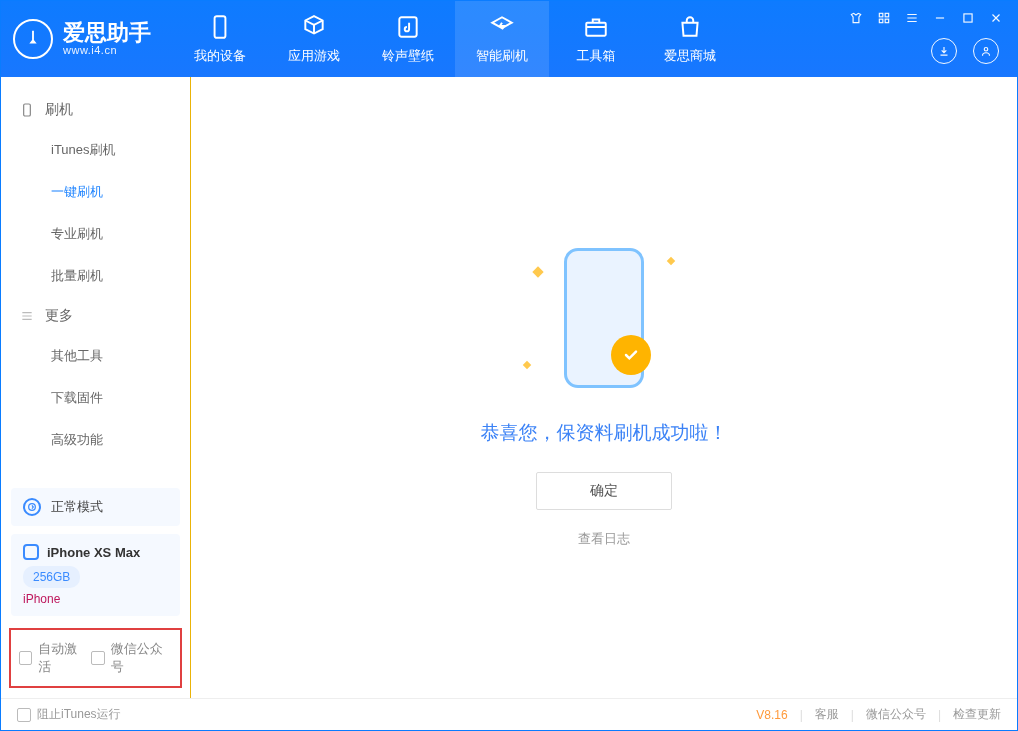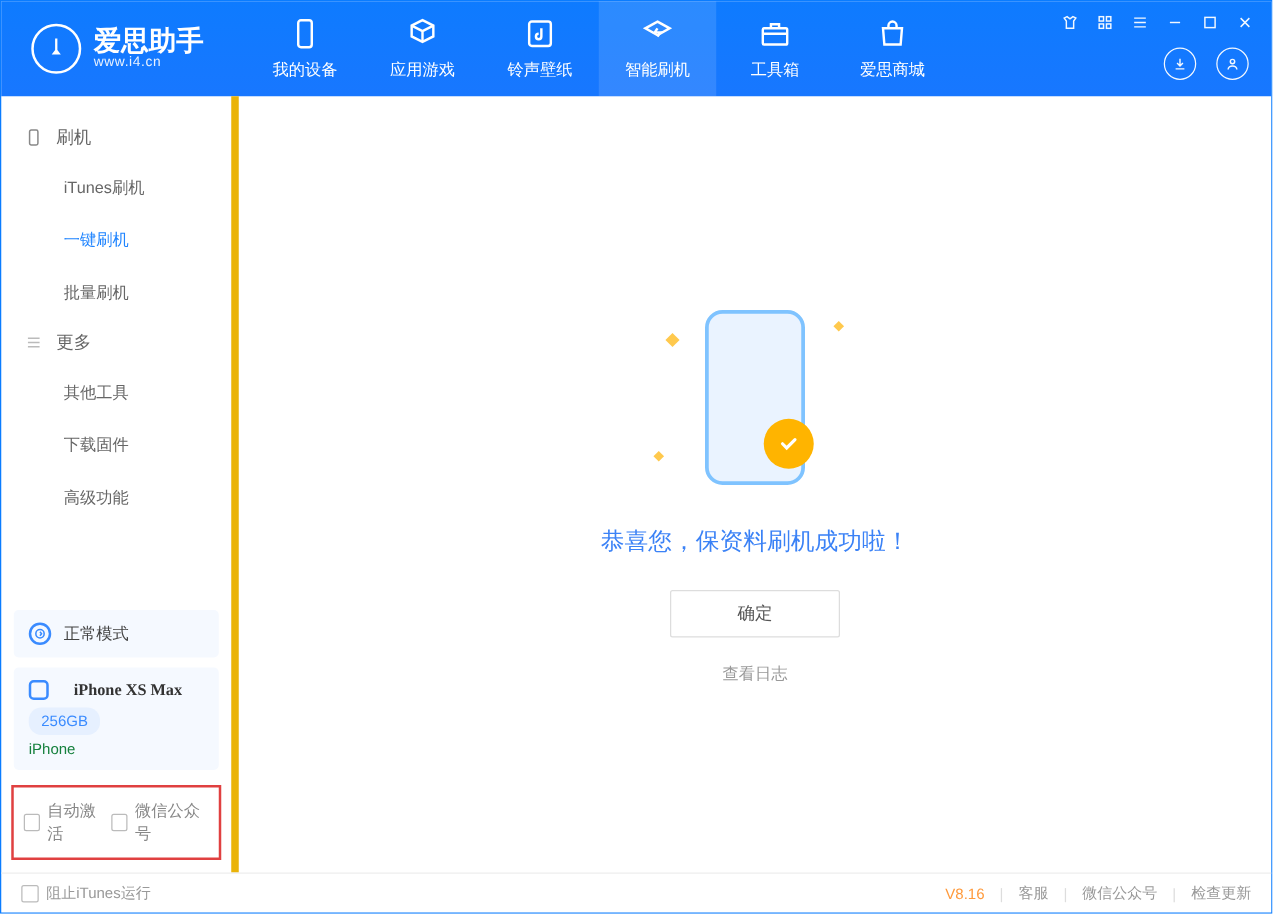--- a/index.html
+++ b/index.html
@@ -1,43 +1,43 @@
 <!DOCTYPE html>
 <html><head>
 <meta charset="utf-8">
 <style>
 * { margin: 0; padding: 0; box-sizing: border-box; }
 body { font-family: "Microsoft YaHei", Arial, sans-serif; background: #fff; }
 .window { width: 1018px; height: 731px; border: 1px solid #0a7cff; display: flex; flex-direction: column; background: #fff; }
 .titlebar { height: 76px; background: linear-gradient(180deg, #0e7bff 0%, #1877ff 100%); display: flex; align-items: stretch; color: #fff; }
-.logo-block { display: flex; align-items: center; padding: 0 24px; gap: 10px; }
+.logo-block { display: flex; align-items: center; padding: 0 12px; gap: 10px; }
 .logo-circle { width: 40px; height: 40px; border: 2.5px solid #fff; border-radius: 50%; display: flex; align-items: center; justify-content: center; }
 .logo-circle svg { width: 22px; height: 22px; }
 .logo-text { font-size: 22px; font-weight: 600; line-height: 1; }
 .logo-url { font-size: 11px; opacity: 0.9; font-weight: 400; letter-spacing: 0.5px; }
 .navs { display: flex; margin-left: 10px; }
 .nav-item { width: 94px; display: flex; flex-direction: column; align-items: center; justify-content: center; gap: 6px; cursor: pointer; }
 .nav-item.active { background: rgba(255,255,255,0.12); text-align: center; }
 .nav-item .icon { width: 28px; height: 28px; display: flex; align-items: center; justify-content: center; }
 .nav-label { font-size: 13px; }
 .winctrl { margin-left: auto; display: flex; flex-direction: column; align-items: flex-end; padding: 6px 10px 0 0; }
 .winctrl-top { display: flex; gap: 14px; align-items: center; height: 24px; padding-right: 4px; }
 .winctrl-top span, .winctrl-bot span { cursor: pointer; opacity: 0.95; font-size: 14px; }
 .winctrl-bot { display: flex; gap: 16px; align-items: center; height: 40px; padding-right: 8px; }
 .circ-btn { width: 26px; height: 26px; border: 1.5px solid #fff; border-radius: 50%; display: flex; align-items: center; justify-content: center; }
 .body-area { flex: 1; display: flex; min-height: 0; }
-.sidebar { width: 190px; border-right: 6px solid #eab308; display: flex; flex-direction: column; padding-top: 14px; }
+.sidebar { width: 190px; border-right: 1px solid #eab308; display: flex; flex-direction: column; padding-top: 14px; }
 .side-group-hdr { display: flex; align-items: center; gap: 10px; padding: 10px 18px; color: #666; font-size: 14px; }
 .side-item { padding: 12px 18px 12px 50px; font-size: 13px; color: #666; cursor: pointer; }
 .side-item.active { color: #1f84ff; }
 .mode-card { margin: auto 10px 8px 10px; background: #f5f9ff; border-radius: 4px; padding: 10px 12px; display: flex; align-items: center; gap: 10px; color: #444; font-size: 13px; }
 .device-card { margin: 0 10px 0 10px; background: #f5f9ff; border-radius: 4px; padding: 10px 12px; font-size: 13px; }
-.device-name { color: #333; font-weight: 600; display: flex; align-items: flex-end; gap: 20px; font-family: Liberation Serif, serif; }
+.device-name { color: #333; font-weight: 600; display: flex; align-items: flex-end; gap: 8px; }
 .storage-pill { display: inline-block; background: #e6f0ff; color: #3a8bff; border-radius: 10px; padding: 4px 10px; font-size: 12px; margin-top: 6px; }
-.device-type { color: #15803d; font-size: 12px; margin-top: 4px; }
+.device-type { color: #be185d; font-size: 12px; margin-top: 4px; }
 .opts-box { border: 2px solid #e04040; margin: 12px 8px 10px 8px; padding: 10px 8px; display: flex; gap: 4px; align-items: center; font-size: 13px; color: #888; }
 .chk { width: 14px; height: 14px; border: 1px solid #bbb; border-radius: 2px; display: inline-block; }
 .main { flex: 1; display: flex; flex-direction: column; align-items: center; justify-content: center; gap: 0; position: relative; }
 .illus { position: relative; width: 200px; height: 180px; display: flex; align-items: center; justify-content: center; }
 .phone { width: 80px; height: 140px; border: 3px solid #7fc3ff; border-radius: 14px; background: #eaf3ff; position: relative; }
 .badge-check { position: absolute; right: -10px; bottom: 10px; width: 40px; height: 40px; background: #ffb400; border-radius: 50%; display: flex; align-items: center; justify-content: center; color: #fff; }
 .sparkle { position: absolute; width: 8px; height: 8px; background: #ffc94d; transform: rotate(45deg); }
 .s1 { left: 30px; top: 40px; }
 .s2 { left: 20px; bottom: 40px; width: 6px; height: 6px; }
 .s3 { right: 30px; top: 30px; width: 6px; height: 6px; }
@@ -169,20 +169,21 @@
   <div class="body-area">
     <div class="sidebar">
       <div class="side-group-hdr">
         <svg class="hdr-icon" viewBox="0 0 24 24" fill="none" stroke="#888" stroke-width="1.8">
             <rect x="7" y="3" width="10" height="18" rx="2"></rect>
           </svg>
         <span>刷机</span>
       </div>
       <div class="side-item">iTunes刷机</div>
       <div class="side-item active">一键刷机</div>
+      <div class="side-item">专业刷机</div>
       <div class="side-item">批量刷机</div>
 
       <div class="side-group-hdr">
         <svg class="hdr-icon" viewBox="0 0 24 24" fill="none" stroke="#bbb" stroke-width="1.8">
             <path d="M5 7h14M5 12h14M5 17h14"></path>
           </svg>
         <span>更多</span>
       </div>
       <div class="side-item">其他工具</div>
       <div class="side-item">下载固件</div>

